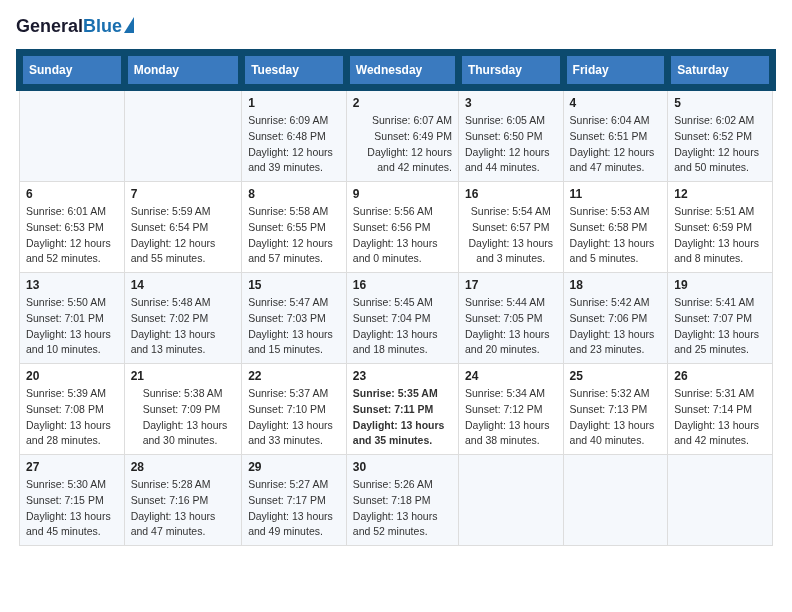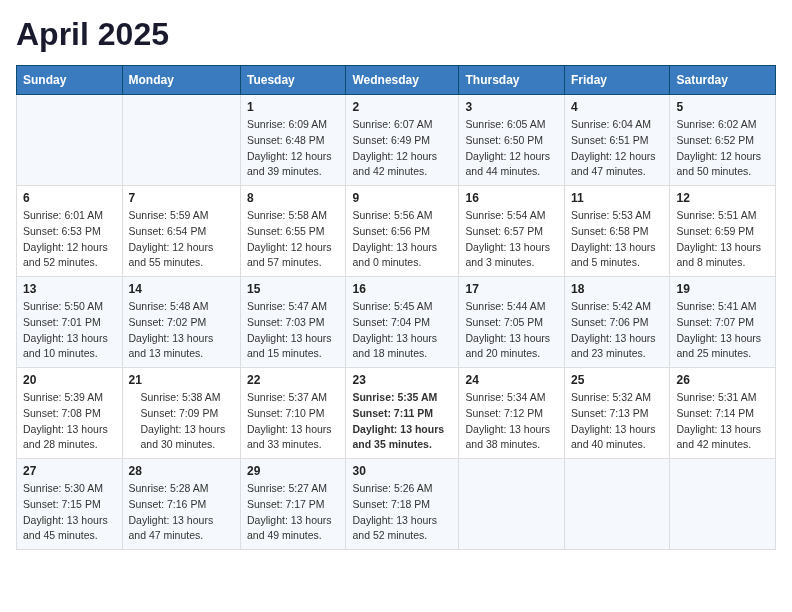--- a/index.html
+++ b/index.html
@@ -63,21 +63,21 @@
     }
     thead tr {
       background-color: #3a7abf;
       color: #fff;
     }
     thead th {
       padding: 7px 6px;
       text-align: left;
       font-size: 12px;
       font-weight: bold;
-      border: 1px solid #0c4a6e;
+      border: 7px solid #0c4a6e;
     }
     tbody td {
       border: 1px solid #ddd;
       vertical-align: top;
       padding: 5px 6px;
       min-height: 70px;
       background: #fff;
     }
     tbody tr:nth-child(odd) td {
       background: #f5f8fc;
@@ -95,22 +95,28 @@
       line-height: 1.5;
     }
     .empty-cell {
       background: #f9f9f9;
     }
   </style>
 </head>
 <body>
 
 <div class="header">
+  <div class="logo">
+    <div class="logo-top">
+      <span class="logo-general">General</span>
+      <span class="logo-blue">Blue</span>
+      <div class="logo-triangle"></div>
+    </div>
+  </div>
   <div class="title-block">
-    <h1>April 2025</h1>
   </div>
 </div>
 
 <table>
   <thead>
     <tr>
     <th>Sunday</th>
         <th>Monday</th>
         <th>Tuesday</th>
         <th>Wednesday</th>
@@ -125,21 +131,21 @@
         <td class="empty-cell"></td>
         <td>
           <span class="day-num">1</span>
           <div class="day-detail" style="white-space: pre-line;">Sunrise: 6:09 AM
 Sunset: 6:48 PM
 Daylight: 12 hours
 and 39 minutes.</div>
         </td>
         <td>
           <span class="day-num">2</span>
-          <div class="day-detail" style="white-space: pre-line;">Sunrise: 6:07 AM
+          <div class="day-detail" style="white-space: pre-line; text-align: right;">Sunrise: 6:07 AM
 Sunset: 6:49 PM
 Daylight: 12 hours
 and 42 minutes.</div>
         </td>
         <td>
           <span class="day-num">3</span>
           <div class="day-detail" style="white-space: pre-line;">Sunrise: 6:05 AM
 Sunset: 6:50 PM
 Daylight: 12 hours
 and 44 minutes.</div>
@@ -183,21 +189,21 @@
         </td>
         <td>
           <span class="day-num">9</span>
           <div class="day-detail" style="white-space: pre-line;">Sunrise: 5:56 AM
 Sunset: 6:56 PM
 Daylight: 13 hours
 and 0 minutes.</div>
         </td>
         <td>
           <span class="day-num">16</span>
-          <div class="day-detail" style="white-space: pre-line;">Sunrise: 5:54 AM
+          <div class="day-detail" style="white-space: pre-line; text-align: center;">Sunrise: 5:54 AM
 Sunset: 6:57 PM
 Daylight: 13 hours
 and 3 minutes.</div>
         </td>
         <td>
           <span class="day-num">11</span>
           <div class="day-detail" style="white-space: pre-line;">Sunrise: 5:53 AM
 Sunset: 6:58 PM
 Daylight: 13 hours
 and 5 minutes.</div>

